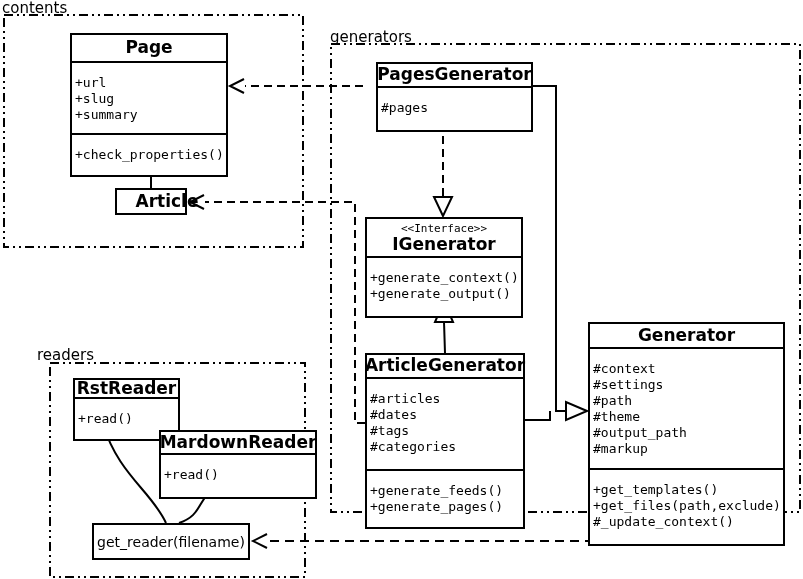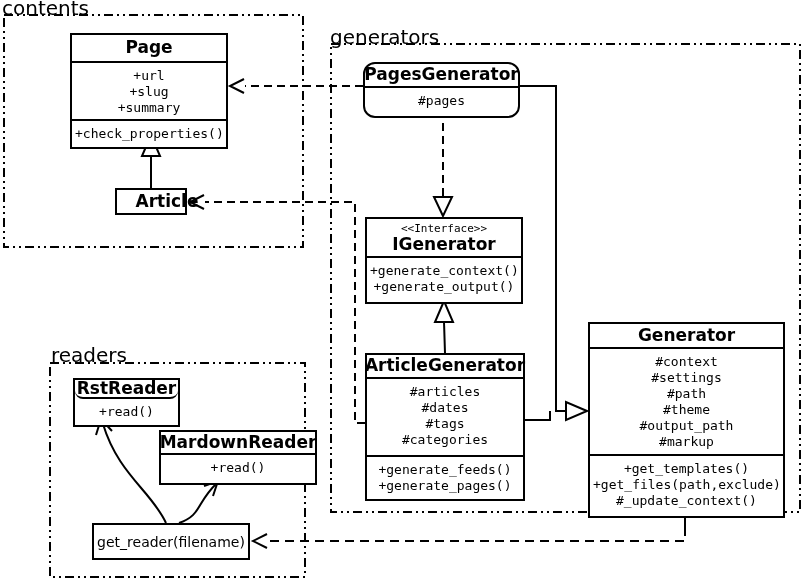--- a/index.html
+++ b/index.html
@@ -4,40 +4,40 @@
 <style>
   html,body { margin:0; padding:0; background:#ffffff; }
   #stage {
     position:relative; width:803px; height:579px; background:#ffffff;
     font-family:"DejaVu Sans", sans-serif; color:#000;
     overflow:hidden;
   }
   #wires { position:absolute; left:0; top:0; width:803px; height:579px; }
 
   .pkg-label {
-    position:absolute; font-size:20px; line-height:15px; color:#000;
+    position:absolute; font-size:15px; line-height:15px; color:#000;
     font-family:"DejaVu Sans", sans-serif; white-space:nowrap;
   }
 
   .uml {
     position:absolute; background:#fff; border:2px solid #000;
     box-sizing:content-box;
   }
   .uml .t {
     display:flex; flex-direction:column; align-items:center; justify-content:center;
     font-weight:bold; font-size:17px; line-height:1.05;
     font-family:"DejaVu Sans", sans-serif;
     border-bottom:2px solid #000; white-space:nowrap;
   }
   .uml .t.last { border-bottom:none; }
   .uml .stereo {
     font-weight:normal; font-size:11px; line-height:15px;
     font-family:"DejaVu Sans Mono", monospace;
   }
-  .uml .sec { padding:5px 3px; border-bottom:2px solid #000; overflow:visible;text-align:center; }
+  .uml .sec { padding:12px 3px; border-bottom:2px solid #000; overflow:visible; }
   .uml .sec.last { border-bottom:none; }
   .mem {
     font-family:"DejaVu Sans Mono", monospace; font-size:13px; line-height:16px;
     white-space:nowrap; color:#000;
   }
   .plainbox {
     position:absolute; background:#fff; border:2px solid #000;
     display:flex; align-items:center; justify-content:center;
     font-size:14px; font-family:"DejaVu Sans", sans-serif; white-space:nowrap;
   }
@@ -78,39 +78,39 @@
 
     <path d="M166,523 C152,492 118,474 103,424" fill="none" stroke="#000" stroke-width="2"></path>
     <path d="M96,435 L101,419 L112,431" fill="none" stroke="#000" stroke-width="2"></path>
 
     <path d="M179,523 C202,515 196,503 217,483" fill="none" stroke="#000" stroke-width="2"></path>
     <path d="M204,486 L218,481 L213,496" fill="none" stroke="#000" stroke-width="2"></path>
   </svg>
 
   <div class="pkg-label" style="left:2px; top:1px;">contents</div>
   <div class="pkg-label" style="left:330px; top:30px;">generators</div>
-  <div class="pkg-label" style="left:51px; top:348px;">readers</div>
+  <div class="pkg-label" style="left:37px; top:348px;">readers</div>
 
   <div class="uml" style="left:70px; top:33px; width:154px;">
     <div class="t" style="height:26px;">Page</div>
     <div class="sec" style="height:46px;">
       <div class="mem">+url</div>
       <div class="mem">+slug</div>
       <div class="mem">+summary</div>
     </div>
     <div class="sec last" style="height:16px;">
       <div class="mem">+check_properties()</div>
     </div>
   </div>
 
   <div class="uml" style="left:115px; top:188px; width:68px;">
     <div class="t last" style="height:23px;padding-left:32px;">Article</div>
   </div>
 
-  <div class="uml" style="left:363px; top:62px; width:153px;border-radius:12px;">
+  <div class="uml" style="left:376px; top:62px; width:153px;">
     <div class="t" style="height:22px;">PagesGenerator</div>
     <div class="sec last" style="height:18px;">
       <div class="mem">#pages</div>
     </div>
   </div>
 
   <div class="uml" style="left:365px; top:217px; width:154px;">
     <div class="t" style="height:37px;">
       <div class="stereo">&lt;&lt;Interface&gt;&gt;</div>
       <div>IGenerator</div>
@@ -146,21 +146,21 @@
       <div class="mem">#markup</div>
     </div>
     <div class="sec last" style="height:50px;">
       <div class="mem">+get_templates()</div>
       <div class="mem">+get_files(path,exclude)</div>
       <div class="mem">#_update_context()</div>
     </div>
   </div>
 
   <div class="uml" style="left:73px; top:378px; width:103px;">
-    <div class="t" style="height:17px;border-radius:8px;">RstReader</div>
+    <div class="t" style="height:17px;">RstReader</div>
     <div class="sec last" style="height:16px;">
       <div class="mem">+read()</div>
     </div>
   </div>
 
   <div class="uml" style="left:137px; top:430px; width:154px;margin-left:22px;">
     <div class="t" style="height:21px;">MardownReader</div>
     <div class="sec last" style="height:18px;">
       <div class="mem">+read()</div>
     </div>

